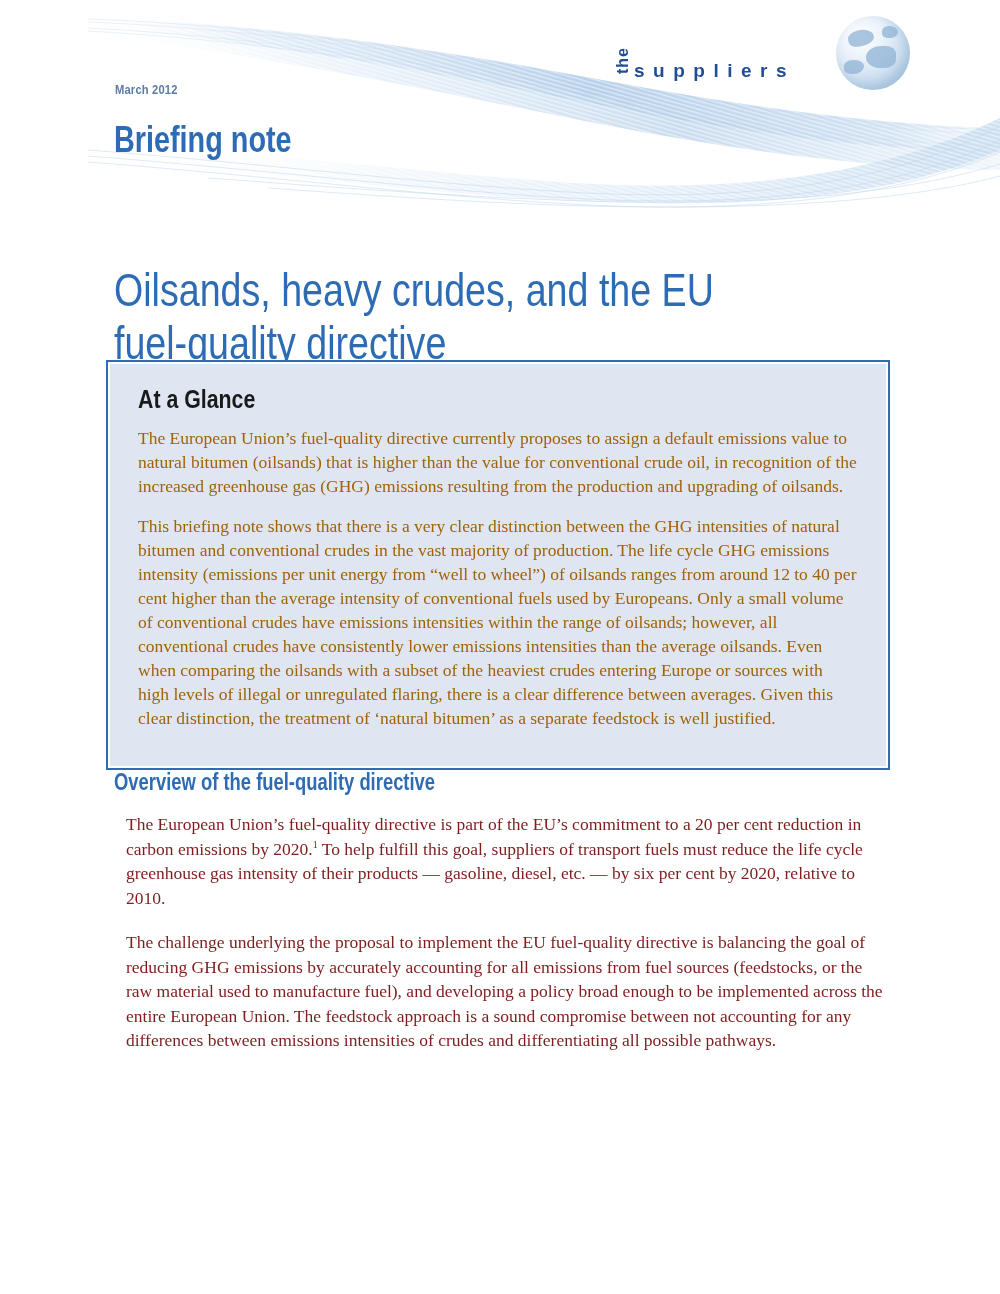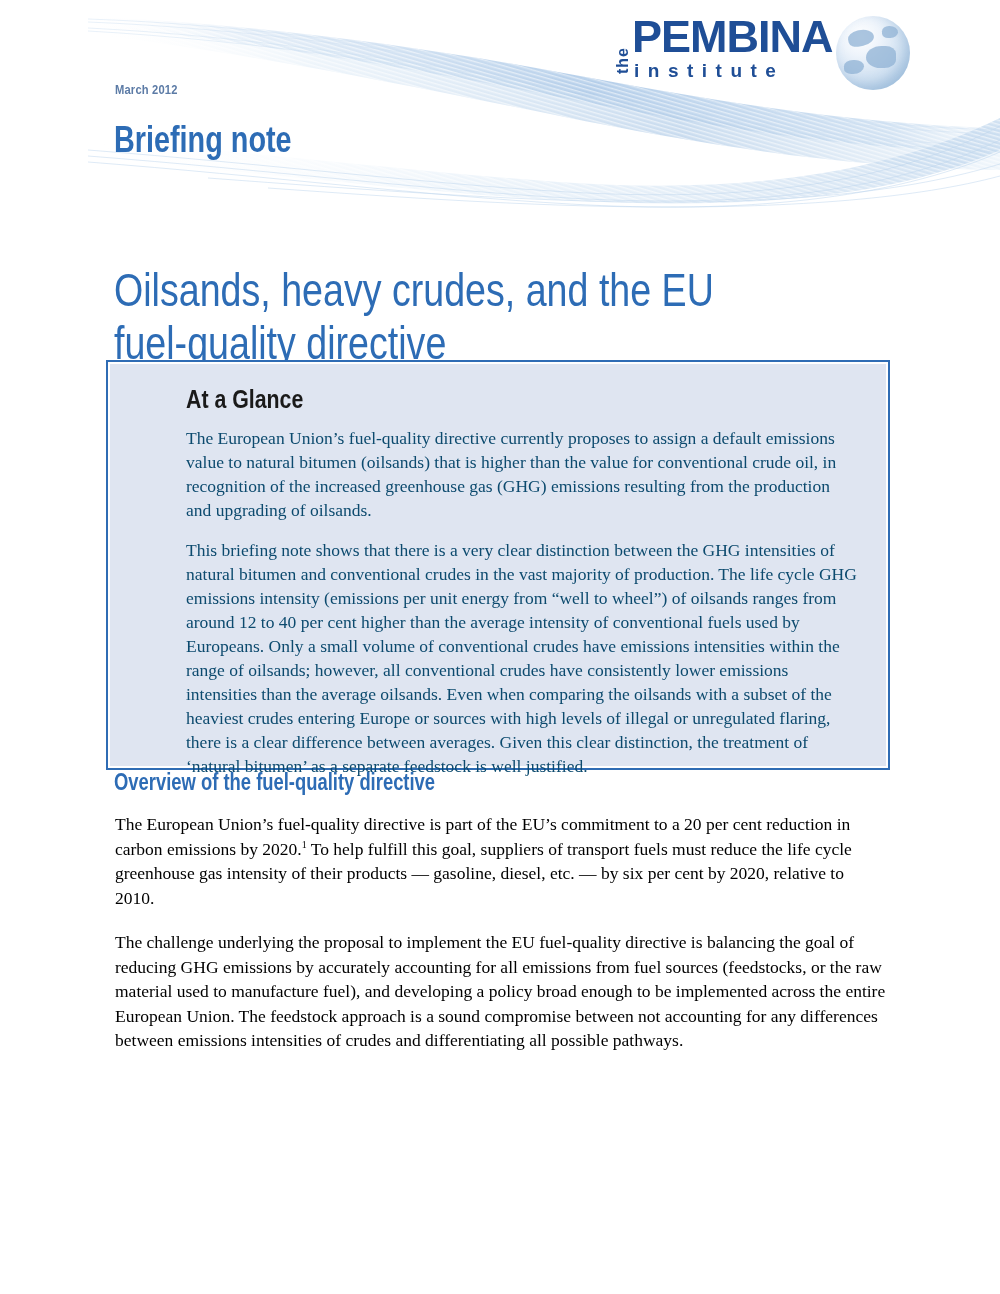--- a/index.html
+++ b/index.html
@@ -145,41 +145,40 @@
   
   #glance-box {
     position: absolute;
     left: 106px; top: 360px;
     width: 784px;
     height: 410px;
     box-sizing: border-box;
     background: #dfe5f1;
     border: 2px solid #2f6cb4;
     box-shadow: inset 0 0 0 2px #ffffff;
-    padding-left: 48px;
   }
   #glance-inner {
     padding: 22px 30px 0 30px;
   }
   #glance-title {
     font-family: "Liberation Sans", sans-serif;
     font-size: 26px;
     line-height: 30px;
     font-weight: bold;
     color: #1a1a1a;
     transform: scaleX(0.82);
     transform-origin: left top;
     margin-bottom: 12px;
   }
   #glance-box p {
     margin: 0 0 16px 0;
     font-family: "Liberation Serif", serif;
     font-size: 17.5px;
     line-height: 24px;
-    color: #0c4a6e;
+    color: #a16207;
     text-align: left;
   }
 
   
   #body-section {
     position: absolute;
     left: 114px; top: 769px;
     width: 772px;
   }
   .section-heading {
@@ -187,25 +186,25 @@
     font-size: 23px;
     line-height: 27px;
     font-weight: bold;
     color: #2d6cb5;
     transform: scaleX(0.80);
     transform-origin: left top;
     margin: 0 0 16px 0;
     white-space: nowrap;
   }
   .body-para {
-    margin: 0 0 20px 1px;
+    margin: 0 0 20px 12px;
     font-family: "Liberation Serif", serif;
     font-size: 17.5px;
     line-height: 24.5px;
-    color: #000000;
+    color: #7f1d1d;
   }
   .body-para sup {
     font-size: 10px;
     vertical-align: super;
     line-height: 0;
   }
 </style>
 </head>
 <body>
 
@@ -277,22 +276,21 @@
   <div id="logo">
     <div id="logo-globe">
       <span class="land l1"></span>
       <span class="land l2"></span>
       <span class="land l3"></span>
       <span class="land l4"></span>
     </div>
     <div id="logo-the">
       <span>the</span>
     </div>
-    <div id="logo-pembina">PEMBINA</div>
-    <div id="logo-institute">institute</div>
+    <div id="logo-institute">suppliers</div>
   </div>
 
   <div id="doc-date">March 2012</div>
 
   <div id="doc-kicker">Briefing note</div>
 </div>
 
 <h1 id="doc-title">
   <span class="tl">Oilsands, heavy crudes, and the EU</span>
   <span class="tl">fuel-quality directive</span>

